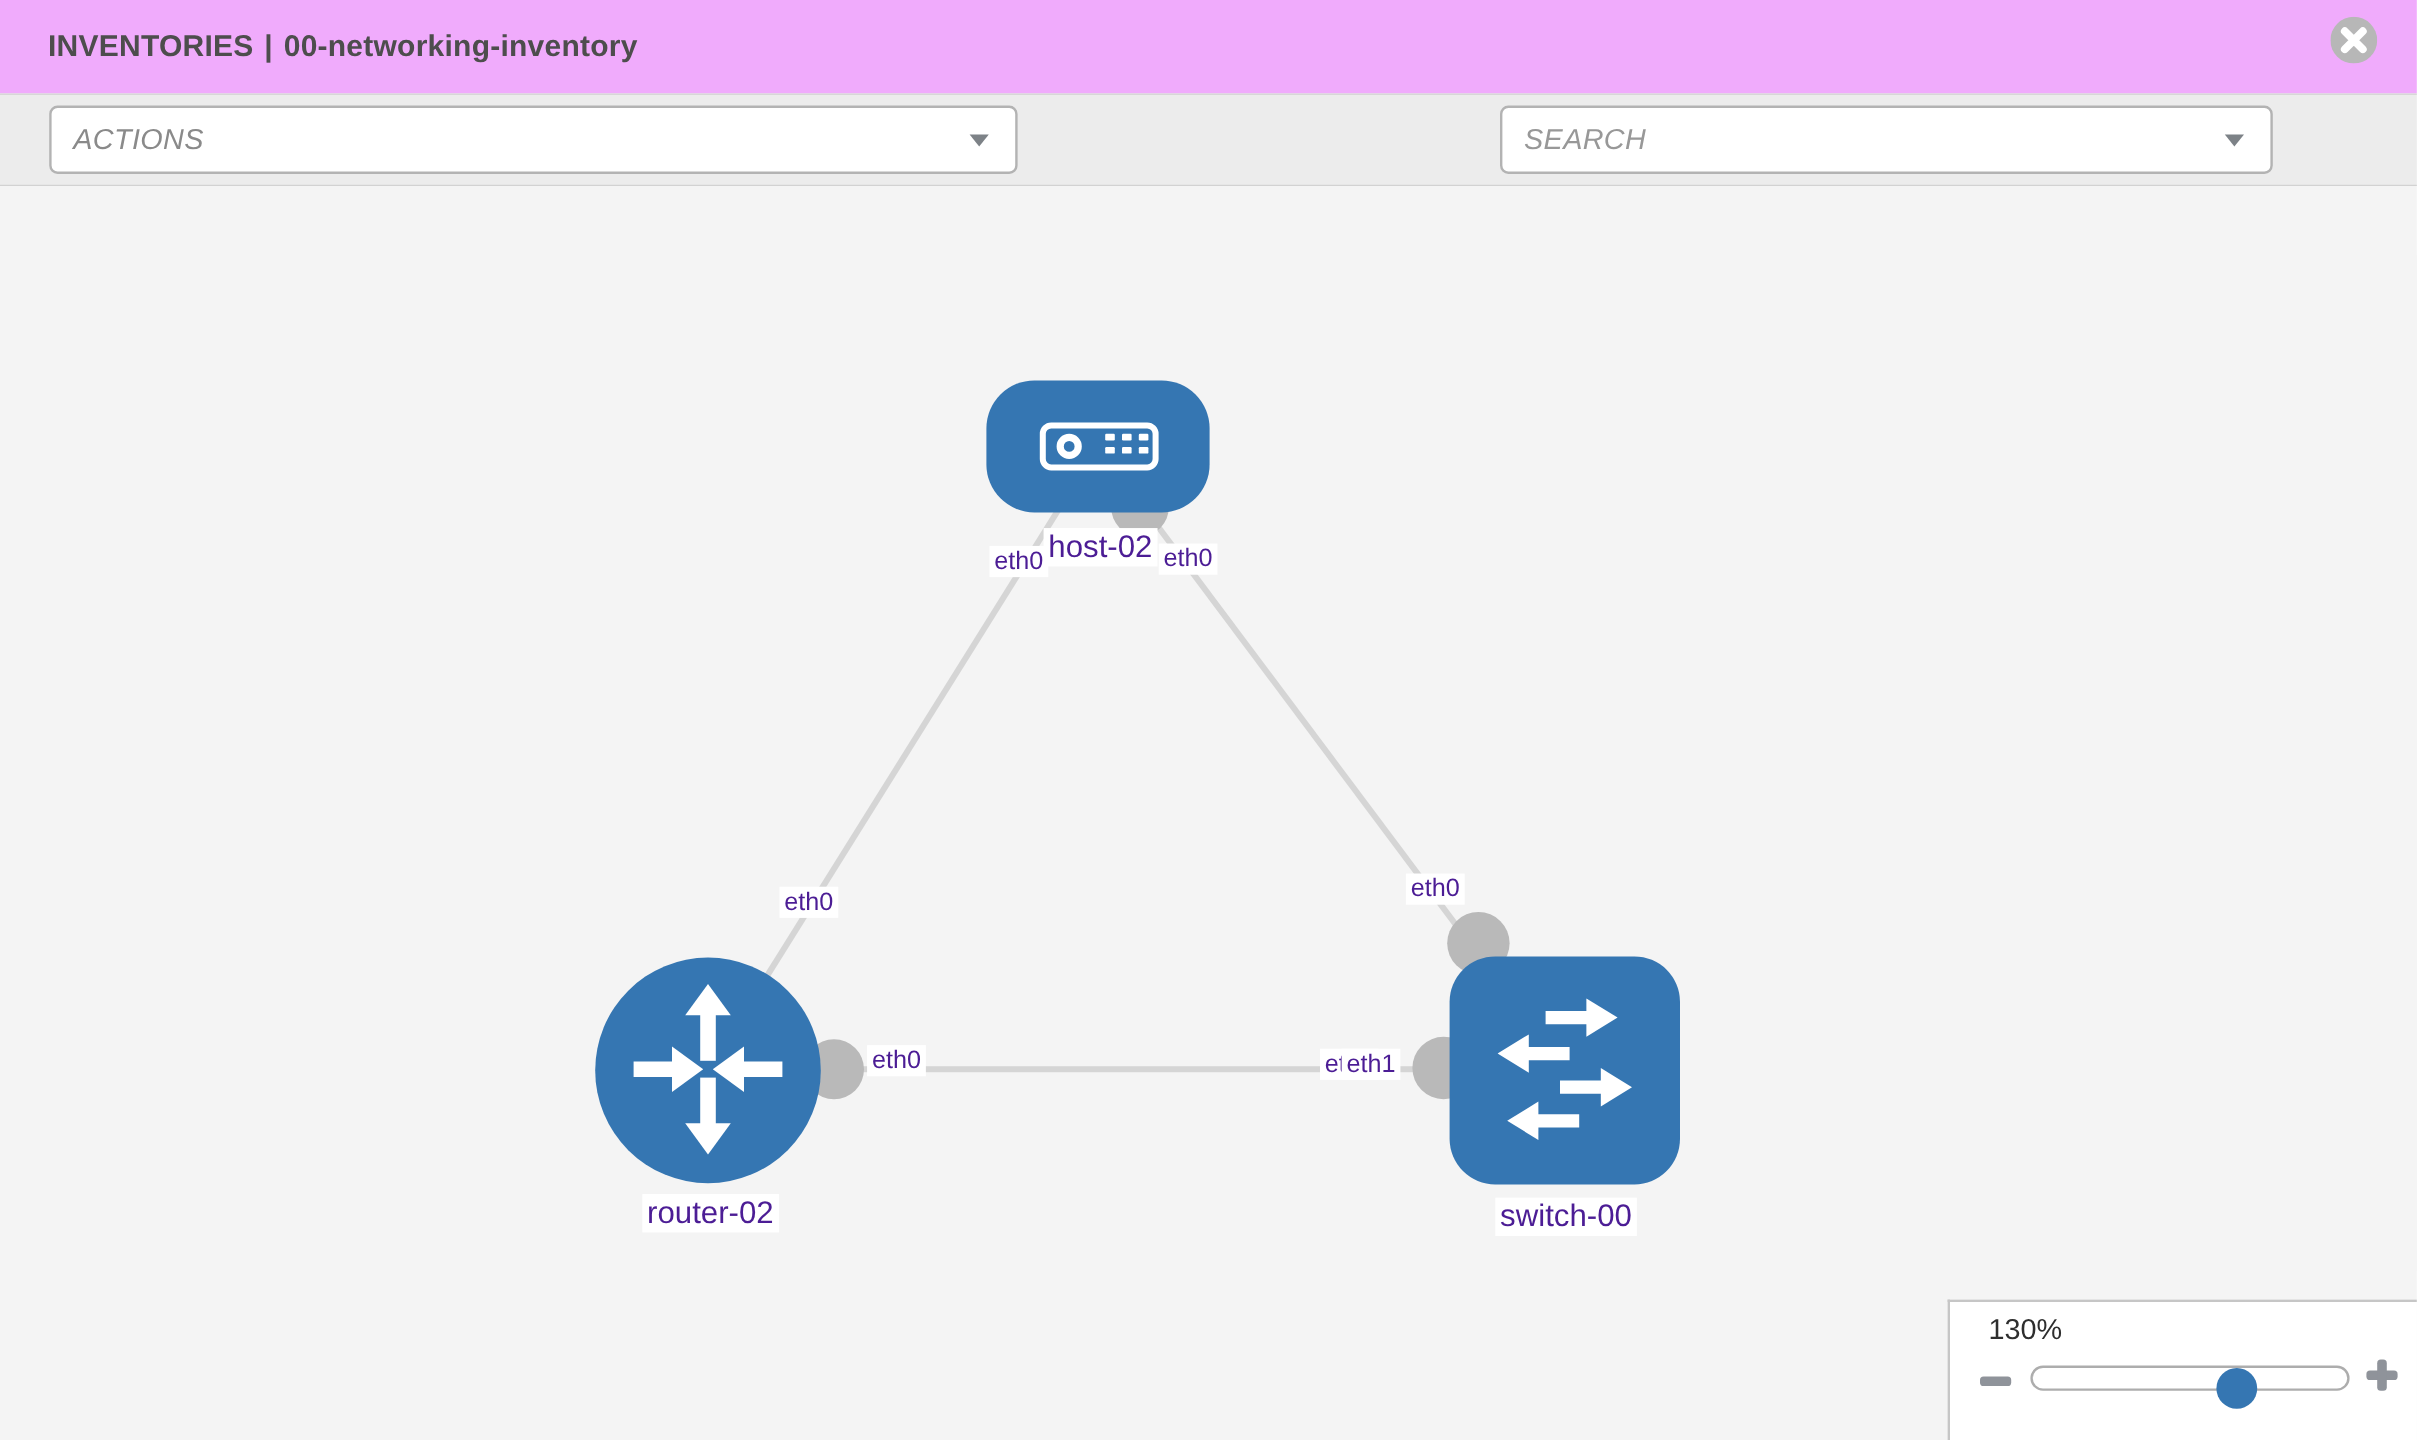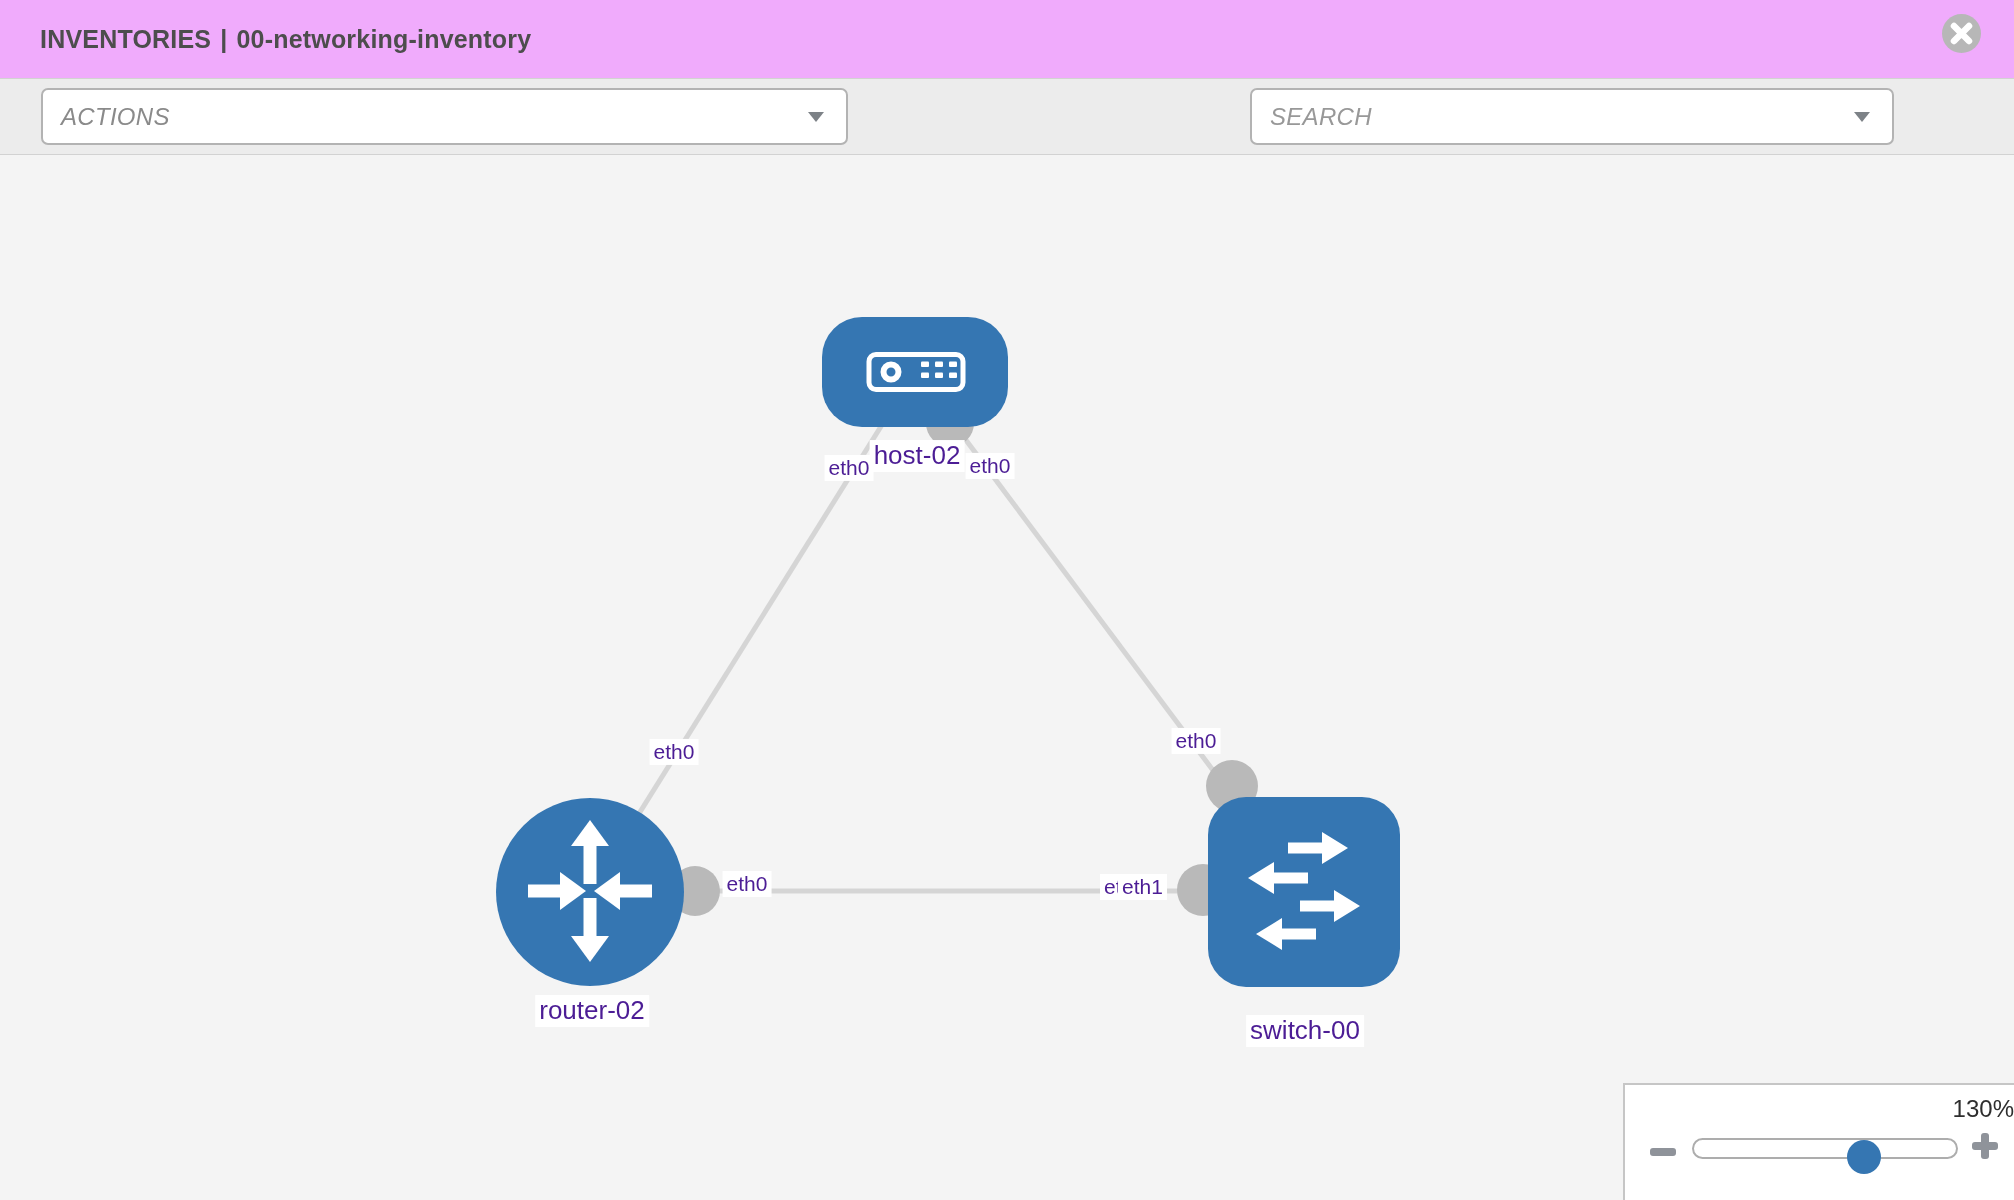--- a/index.html
+++ b/index.html
@@ -29,32 +29,32 @@
   
   .canvas{position:absolute;left:0;top:155px;width:2014px;height:1045px;background:#f4f4f4;}
   .graph{position:absolute;left:0;top:0;width:2014px;height:1045px;display:block;}
   
   .lbl{position:absolute;background:#ffffff;color:#4c1d95;white-space:nowrap;padding:1px 4px;
     transform:translate(-50%,-50%);line-height:1.15;}
   .lbl.name{font-size:26px;}
   .lbl.iface{font-size:21px;}
   .l-host{left:917px;top:301px;}
   .l-router{left:592px;top:856px;}
-  .l-switch{left:1305px;top:859px;margin-top:17px;}
+  .l-switch{left:1305px;top:859px;}
   .l-e0{left:849px;top:313px;}
   .l-e1{left:990px;top:311px;}
   .l-e2{left:674px;top:597px;}
   .l-e3{left:1196px;top:586px;}
   .l-e4{left:747px;top:729px;}
   .l-e5{left:1100px;top:732px;transform:translateY(-50%);z-index:2;}
   .l-e6{left:1118px;top:732px;transform:translateY(-50%);z-index:3;}
   
   .zoom-panel{position:absolute;right:0;bottom:0;width:391px;height:117px;background:#fff;
     border-top:2px solid #c6c6c6;border-left:2px solid #c6c6c6;box-sizing:border-box;z-index:5;}
-  .zoom-level{margin-top:10px;text-align:right;font-size:24px;color:#2e2e2e;}
+  .zoom-level{margin-top:10px;text-align:left;font-size:24px;color:#2e2e2e;margin-left:32px;}
   .zoom-row{position:relative;height:44px;margin-top:6px;}
   .zoom-minus{position:absolute;left:25px;top:14px;cursor:pointer;}
   .zoom-plus{position:absolute;left:346px;top:3px;cursor:pointer;}
   .zoom-track{position:absolute;left:67px;top:9px;width:266px;height:21px;background:#fff;
     border:2px solid #adadad;border-radius:13px;box-sizing:border-box;cursor:pointer;}
   .zoom-thumb{position:absolute;left:153px;top:0px;width:34px;height:34px;border-radius:50%;background:#3576b2;cursor:grab;}
 </style>
 </head>
 <body>
 

